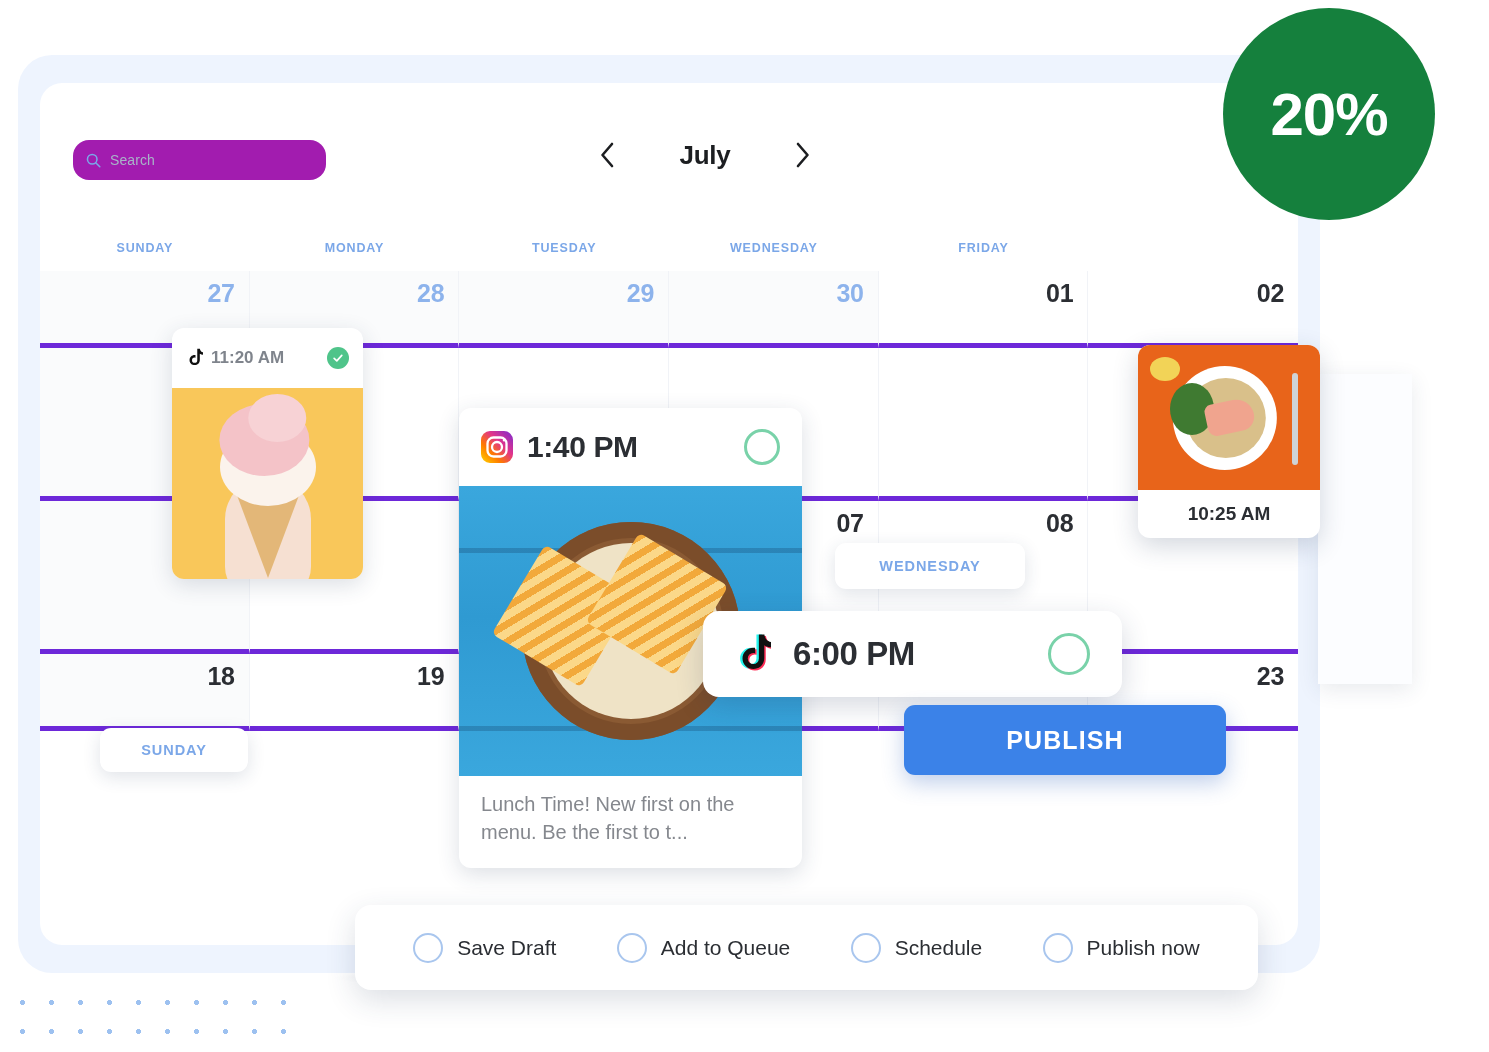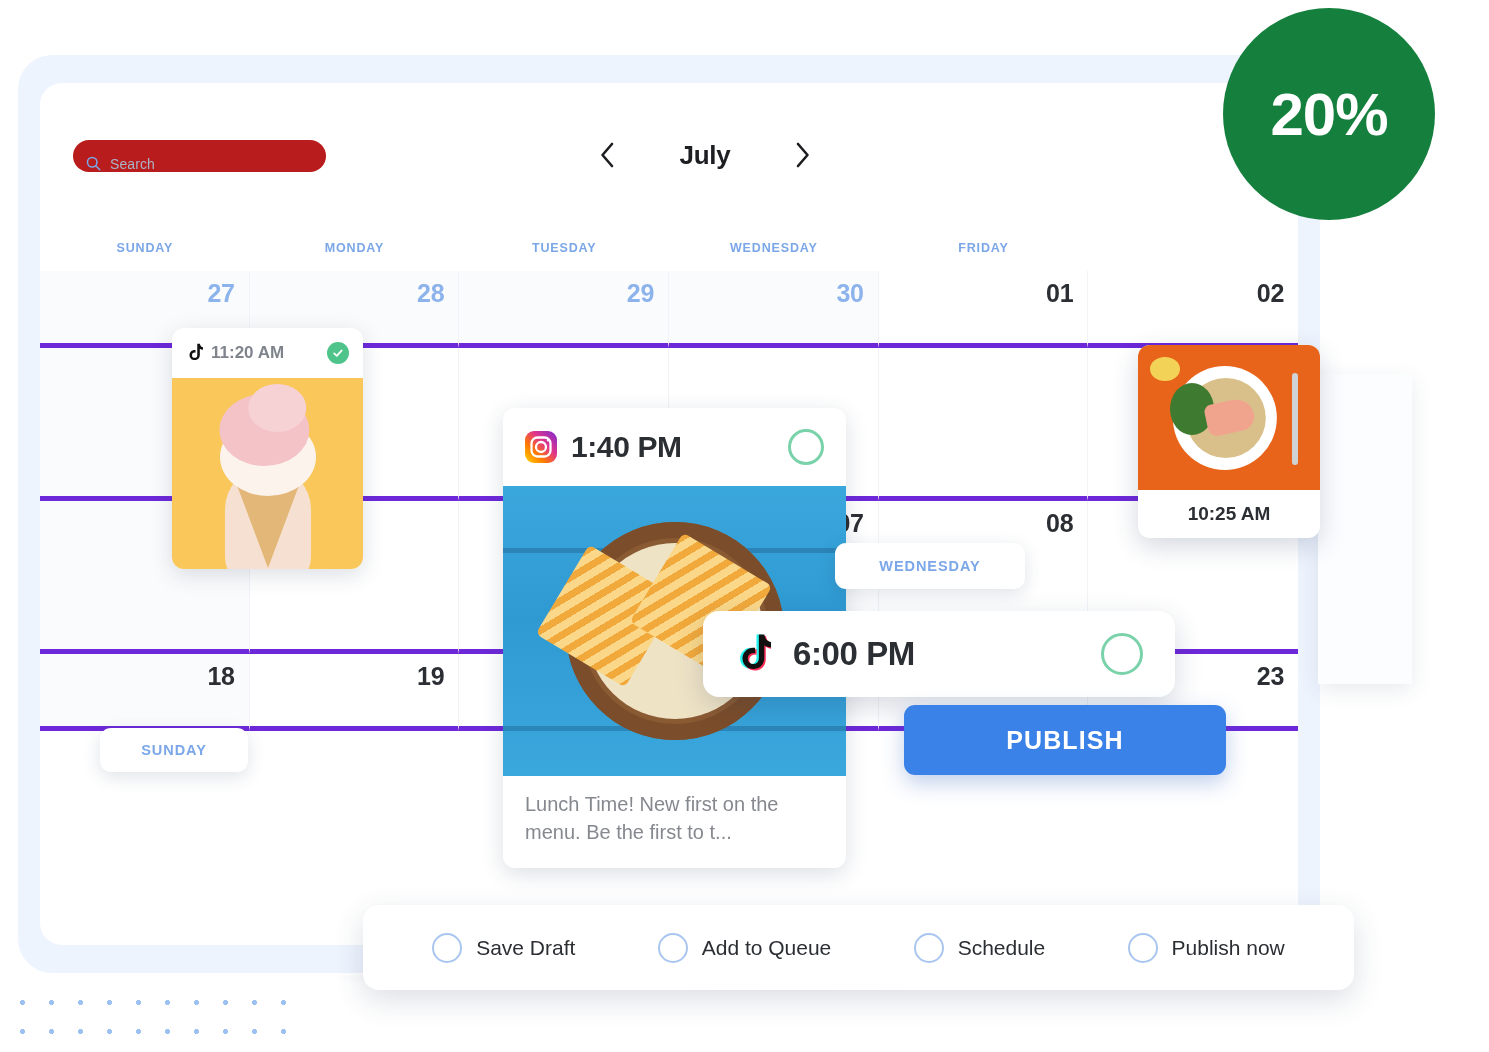--- a/index.html
+++ b/index.html
@@ -57,25 +57,25 @@
     position: absolute;
     left: 0; top: 0;
     width: 1258px;
     height: 142px;
   }
   .search-box {
     position: absolute;
     left: 33px;
     top: 57px;
     width: 253px;
-    height: 32px;
-    background: #b91c1c;
+    height: 40px;
+    background: #a21caf;
     border-radius: 16px;
     display: flex;
-    align-items: flex-end;
+    align-items: center;
     padding: 0 12px;
     box-sizing: border-box;
   }
   .search-icon { width: 17px; height: 17px; flex: 0 0 auto; margin-right: 8px; }
   .search-input-text {
     font-size: 14px;
     color: #a8b4c8;
     font-family: "Liberation Sans", sans-serif;
     letter-spacing: .1px;
   }
@@ -184,21 +184,21 @@
     box-sizing: border-box;
     flex: 0 0 auto;
   }
 
   
   #card-tiktok-sunday {
     left: 132px;
     top: 245px;
     width: 191px;
   }
-  #card-tiktok-sunday .post-head { height: 50px; padding: 0 14px; }
+  #card-tiktok-sunday .post-head { height: 60px; padding: 0 14px; }
   #card-tiktok-sunday .post-time { font-size: 17px; color: #7f848c; margin-left: 8px; }
   #card-tiktok-sunday .post-photo { height: 191px; }
   #card-tiktok-sunday .post-caption { font-size: 13.5px; line-height: 19px; padding: 9px 11px 12px 11px; }
 
   
   .icecream-bg {
     position: absolute; inset: 0;
     background: #f9c75a;
   }
   .ic-hand {
@@ -241,21 +241,20 @@
     width: 58px; height: 48px;
     background: #f7d2d5;
     border-radius: 50%;
   }
 
   
   #card-instagram {
     left: 419px;
     top: 325px;
     width: 343px;
-    margin-left: 44px;
   }
   #card-instagram .post-head { height: 78px; padding: 0 22px; }
   #card-instagram .post-time { font-size: 30px; color: #2b2e33; margin-left: 14px; letter-spacing: -0.4px; }
   #card-instagram .post-photo { height: 290px; }
   #card-instagram .post-caption { font-size: 20px; line-height: 28px; padding: 14px 22px 22px 22px; color: #85888e; }
 
   
   .sand-bg {
     position: absolute; inset: 0;
     background: linear-gradient(#3aa7dd, #2f9ad2 45%, #3aa7dd);
@@ -306,21 +305,21 @@
     z-index: 25;
   }
   #badge-wednesday { left: 795px; top: 460px; width: 190px; height: 46px; }
   #badge-sunday    { left: 60px;  top: 645px; width: 148px; height: 44px; }
 
   
   #pill-tiktok-evening {
     position: absolute;
     left: 663px;
     top: 528px;
-    width: 472px;
+    width: 419px;
     height: 86px;
     background: #ffffff;
     border-radius: 16px;
     box-shadow: 0 9px 28px rgba(35,55,90,.19);
     display: flex;
     align-items: center;
     padding: 0 32px;
     box-sizing: border-box;
     z-index: 30;
   }
@@ -427,32 +426,31 @@
     background: #fcfdff;
     box-shadow: 0 6px 20px rgba(35,55,90,.10);
     z-index: 4;
   }
 
   
   #action-bar {
     position: absolute;
     left: 355px;
     top: 905px;
-    width: 991px;
+    width: 903px;
     height: 85px;
     background: #ffffff;
     border-radius: 16px;
     box-shadow: 0 10px 30px rgba(35,55,90,.16);
     display: flex;
     align-items: center;
     justify-content: space-around;
     padding: 0 28px;
     box-sizing: border-box;
     z-index: 40;
-    margin-left: 8px;
   }
   .radio-option {
     display: flex;
     align-items: center;
     cursor: pointer;
   }
   .radio-mark {
     width: 30px; height: 30px;
     border-radius: 50%;
     border: 2.5px solid #a9c6ee;

